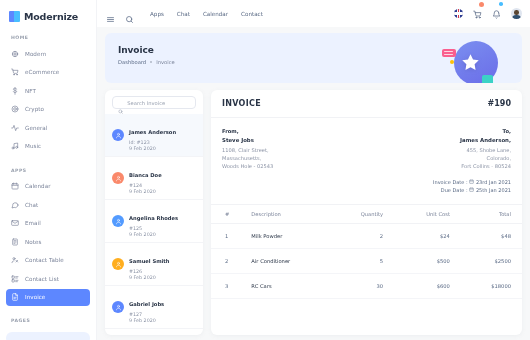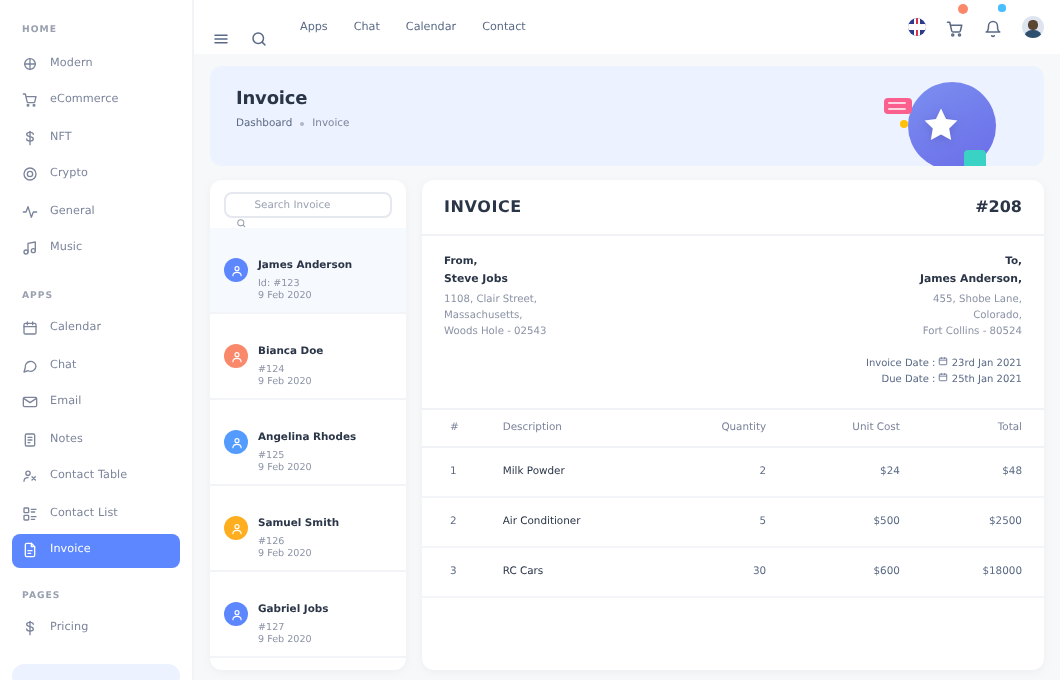--- a/index.html
+++ b/index.html
@@ -154,20 +154,27 @@
     padding: 9px 11px; border-bottom: 1px solid #f4f5f8; white-space: nowrap; }
   .tbl td.c-num { text-align: left; padding-left: 14px; color: #5a6a85; }
   .tbl td.c-desc { text-align: left; color: #2a3547; }
 </style>
 </head>
 <body>
 
 <div class="app">
 
   <aside class="sidebar">
+    <div class="brand">
+      <span class="brand-mark">
+        <span class="l"></span>
+          <span class="r"></span>
+      </span>
+      <span class="brand-text">Modernize</span>
+    </div>
     <nav id="sidebar-nav">
         <div class="nav-section">HOME</div>
         <div class="nav-item">
           <svg class="ico" viewBox="0 0 24 24" fill="none" stroke="currentColor" stroke-width="2" stroke-linecap="round" stroke-linejoin="round">
             <circle cx="12" cy="12" r="8"></circle>
             <path d="M12 4v16M4 12h16"></path>
           </svg>
           <span class="lbl">Modern</span>
         </div>
         <div class="nav-item">
@@ -395,21 +402,21 @@
                   </svg>
                 </span>
                 <span class="inv-meta"><span class="inv-name">Gabriel Jobs</span><div class="inv-id">#127</div><div class="inv-date">9 Feb 2020</div></span>
               </div>
             </div>
         </section>
 
         <section class="detail-card">
           <div class="detail-head">
             <span class="ttl">INVOICE</span>
-            <span class="num">#208</span>
+            <span class="num">#190</span>
           </div>
 
           <div class="addr-row">
             <div class="addr from">
               <div class="cap">From,</div>
               <div class="who">Steve Jobs</div>
               <div class="line">1108, Clair Street,</div>
               <div class="line">Massachusetts,</div>
               <div class="line">Woods Hole - 02543</div>
             </div>

